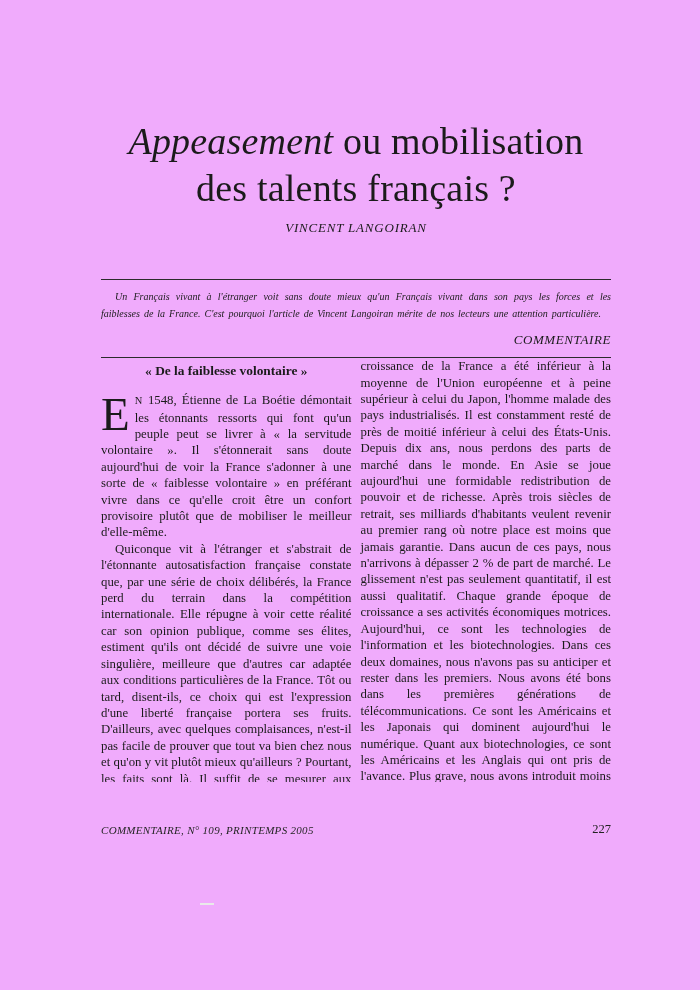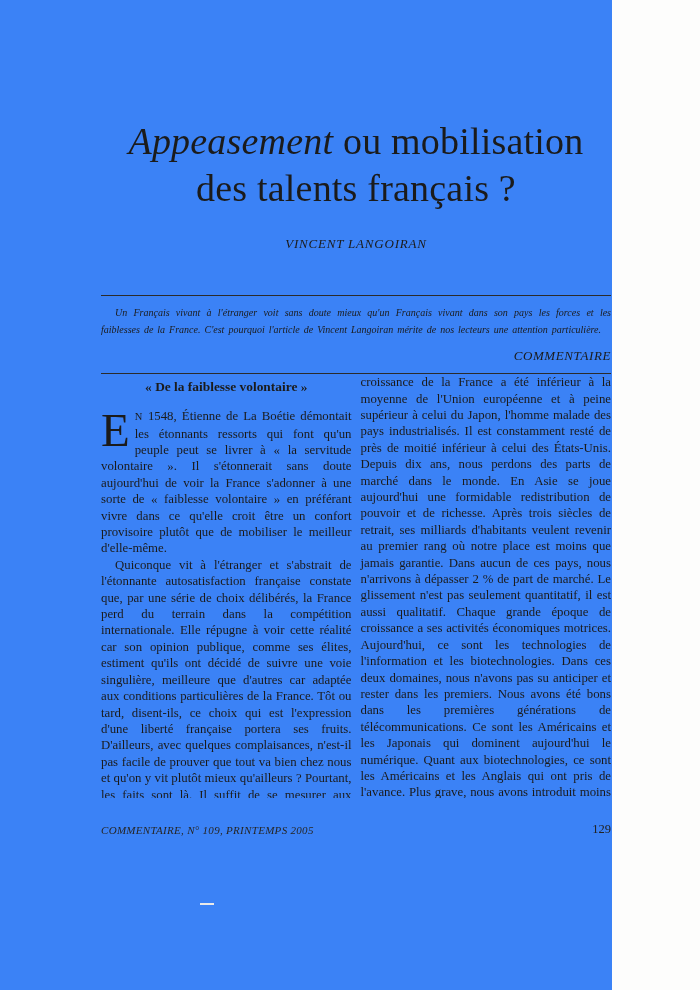--- a/index.html
+++ b/index.html
@@ -9,44 +9,44 @@
     height: 990px;
     overflow: hidden;
   }
   body {
     background: #fdfdfc;
     font-family: "Liberation Serif", serif;
     color: #1b1b1b;
   }
   .page {
     position: relative;
-    width: 612px;
+    width: 700px;
     height: 990px;
-    background: #3b82f6;
+    background: #f0abfc;
   }
   .content {
     position: absolute;
     left: 101px;
     top: 0;
     width: 510px;
   }
   
   .title {
     margin: 0;
     padding-top: 118px;
     text-align: center;
     font-size: 38px;
     line-height: 47px;
     font-weight: 400;
     letter-spacing: 0.2px;
   }
   .title .italic { font-style: italic; }
   
   .author {
-    margin-top: 24px;
+    margin-top: 8px;
     text-align: center;
     font-style: italic;
     font-size: 13px;
     letter-spacing: 0.8px;
   }
   
   .rule {
     border: none;
     border-top: 1.6px solid #2b2b2b;
     margin: 0;
@@ -161,15 +161,15 @@
       <div class="col">
         <p class="body-para">croissance de la France a été inférieur à la moyenne de l'Union européenne et à peine supérieur à celui du Japon, l'homme malade des pays industrialisés. Il est constamment resté de près de moitié inférieur à celui des États-Unis. Depuis dix ans, nous perdons des parts de marché dans le monde. En Asie se joue aujourd'hui une formidable redistribution de pouvoir et de richesse. Après trois siècles de retrait, ses milliards d'habitants veulent revenir au premier rang où notre place est moins que jamais garantie. Dans aucun de ces pays, nous n'arrivons à dépasser 2 % de part de marché. Le glissement n'est pas seulement quantitatif, il est aussi qualitatif. Chaque grande époque de croissance a ses activités économiques motrices. Aujourd'hui, ce sont les technologies de l'information et les biotechnologies. Dans ces deux domaines, nous n'avons pas su anticiper et rester dans les premiers. Nous avons été bons dans les premières générations de télécommunications. Ce sont les Américains et les Japonais qui dominent aujourd'hui le numérique. Quant aux biotechnologies, ce sont les Américains et les Anglais qui ont pris de l'avance. Plus grave, nous avons introduit moins que d'autres les technologies de l'information dans notre manière de travailler.</p>
 
       </div>
 
     </div>
   </div>
 
   <div class="footer">
     <span class="footer-journal">COMMENTAIRE, N° 109, PRINTEMPS 2005</span>
-    <span class="page-number">129</span>
+    <span class="page-number">227</span>
   </div>
 </div>
 
 </body></html>

